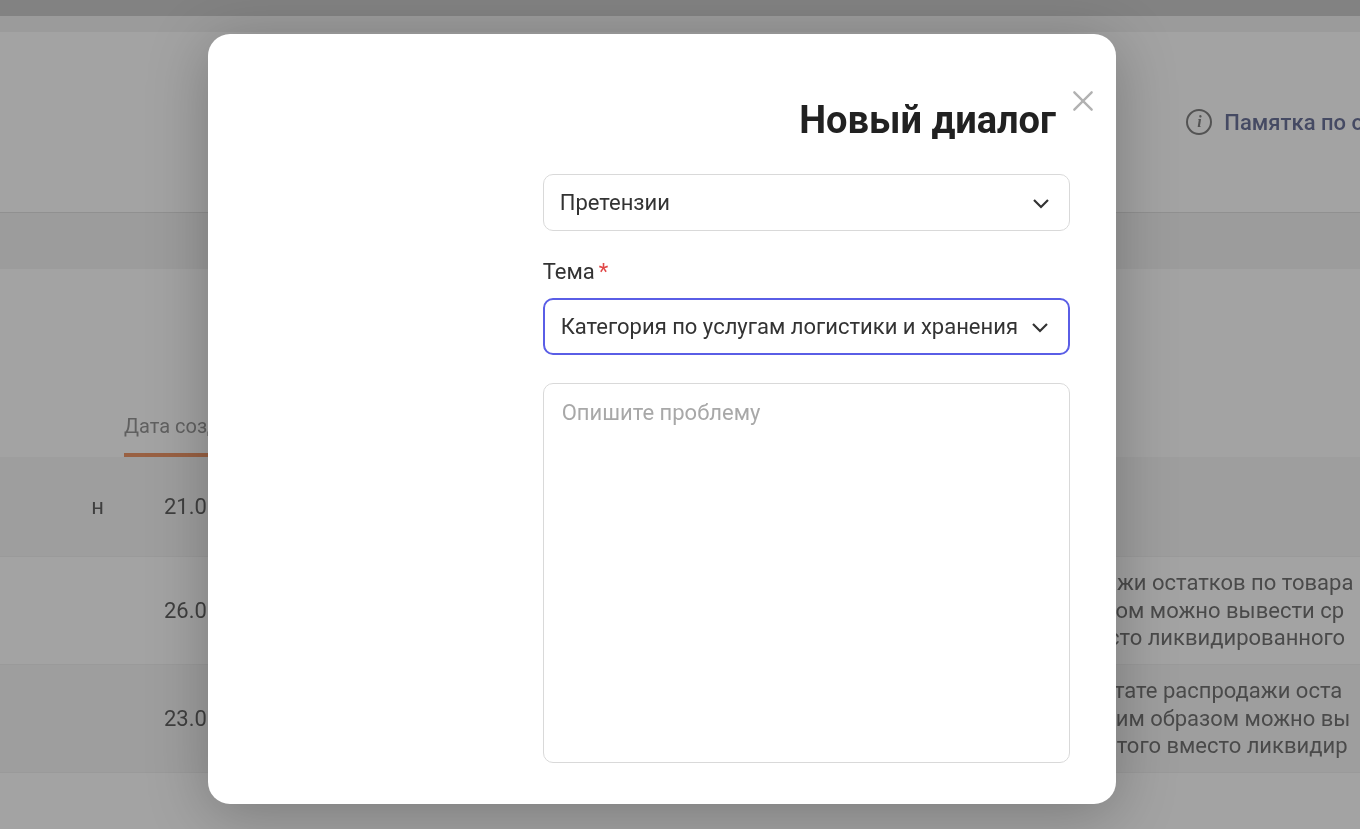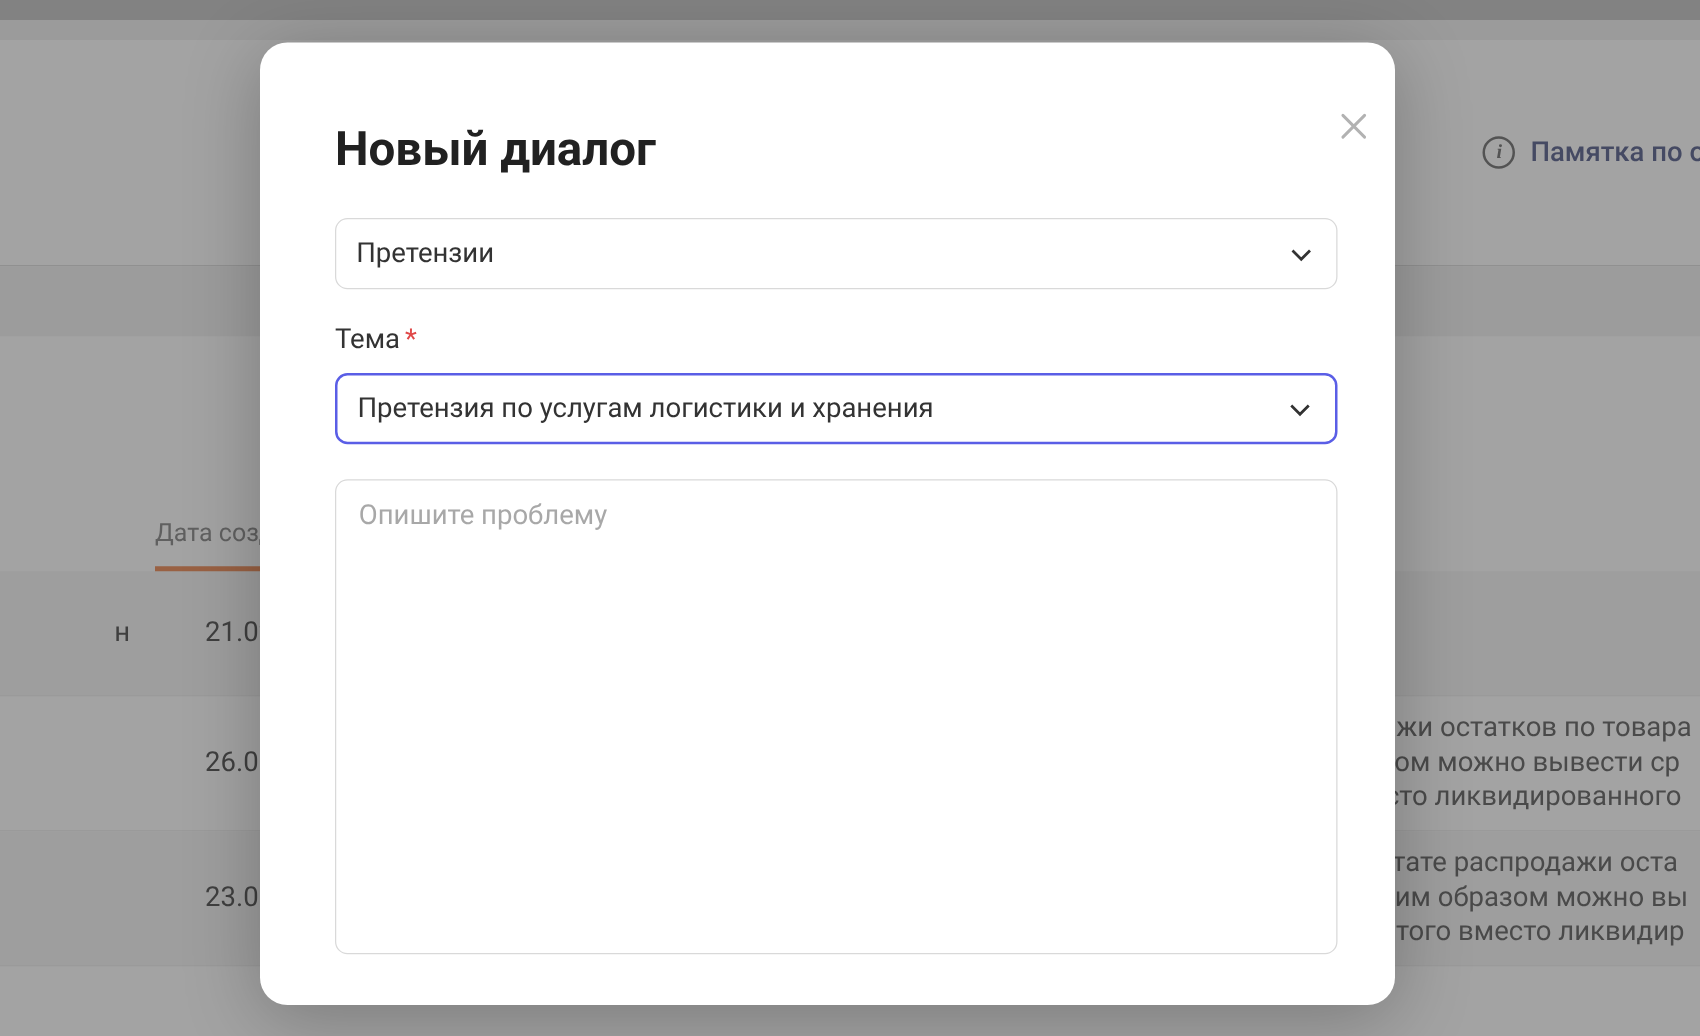--- a/index.html
+++ b/index.html
@@ -64,20 +64,21 @@
 
   
   .modal {
     position:absolute;
     left:208px; top:34px;
     width:908px; height:770px;
     background:#fff; border-radius:22px;
     box-shadow:0 10px 60px rgba(0,0,0,0.25);
     display:flex; flex-direction:column;
     overflow:hidden;
+    align-items:flex-end;
   }
   .modal-close {
     position:absolute; top:52px; right:18px;
     width:30px; height:30px; cursor:pointer; color:#b2b2b2;
     display:flex; align-items:center; justify-content:center;
   }
   .modal-close svg { width:26px; height:26px; }
   .modal-title {
     font-size:38px; font-weight:700; color:#212121;
     padding: 64px 60px 20px 60px;
@@ -97,21 +98,21 @@
   .field-label {
     font-size:22px; color:#333; margin-bottom:14px;
   }
   .req { color:#e04848; margin-left:4px; }
 
   .select {
     position:relative;
     border:1.5px solid #d9d9d9; border-radius:10px;
     height:57px;
     display:flex; align-items:center;
-    padding:0 70px 0 16px;
+    padding:0 50px 0 16px;
     font-size:22px; color:#333; background:#fff;
     cursor:pointer;
   }
   .select.active { border:2.5px solid #5a5ee6; }
   .chevron {
     position:absolute; right:16px; top:50%; transform:translateY(-50%);
     width:24px; height:24px;
   }
   .chevron svg { width:24px; height:24px; stroke:#333; stroke-width:2.2; fill:none; }
 
@@ -199,21 +200,21 @@
             </svg>
         </span>
       </div>
     </div>
 
     <div class="field">
       <div class="field-label">
         <span>Тема</span><span class="req">*</span>
       </div>
       <div class="select active">
-        <span>Претензия по услугам логистики и хранения</span>
+        <span>Категория по услугам логистики и хранения</span>
         <span class="chevron">
           <svg viewBox="0 0 24 24">
               <polyline points="5 9 12 16 19 9"></polyline>
             </svg>
         </span>
       </div>
     </div>
 
     <div class="field">
       <textarea class="textarea" placeholder="Опишите проблему" style=""></textarea>

